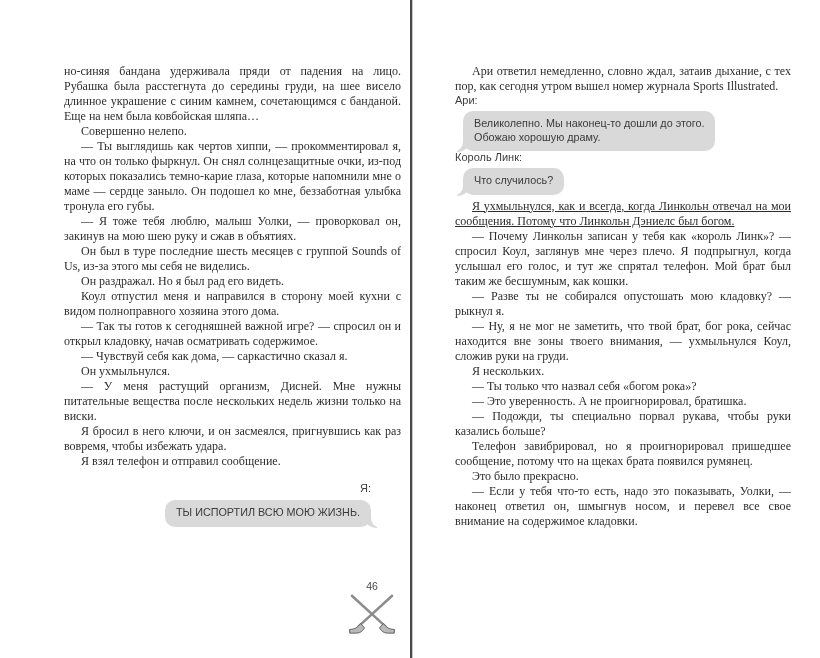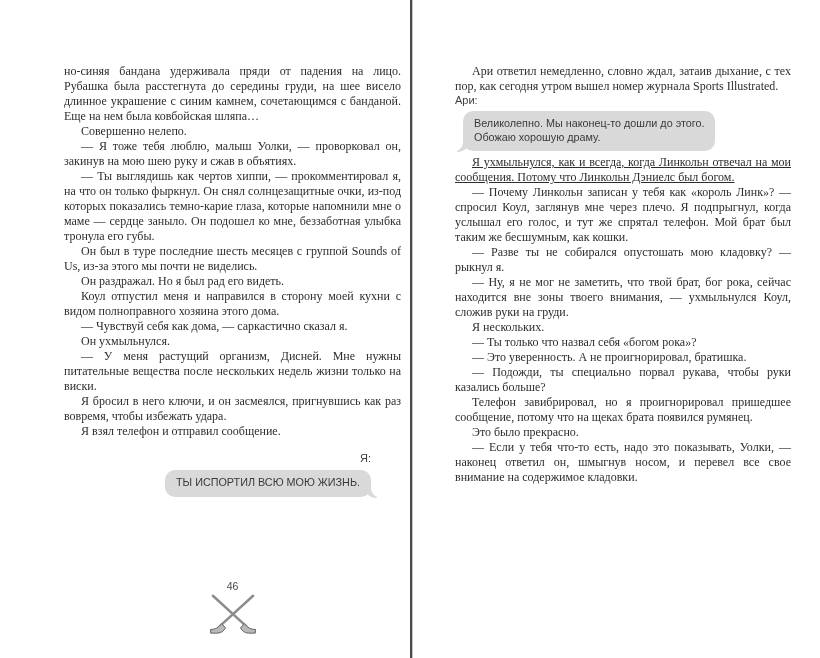--- a/index.html
+++ b/index.html
@@ -26,44 +26,45 @@
   .bubble-sent::before{content:"";position:absolute;right:-6px;bottom:-1px;width:14px;height:15px;
           background:#d9d9d9;border-bottom-left-radius:14px;}
   .bubble-sent::after{content:"";position:absolute;right:-10px;bottom:-1px;width:10px;height:17px;
           background:#ffffff;border-bottom-left-radius:12px;}
   .chat-received{}
   .chat-received .bubble{margin-left:8px;margin-top:4px;}
   .chat-received + .para{margin-top:4px;text-decoration:underline;}
   .chat-sent{margin-top:13px;margin-right:30px;text-align:right;}
   .chat-sent .bubble{margin-top:5px;}
   
-  .page-footer{position:absolute;top:582px;width:337px;display:flex;justify-content:center;}
+  .page-footer{position:absolute;top:582px;width:337px;display:flex;justify-content:flex-end;}
   .footer-left{left:64px;}
   .footer-right{left:455px;width:336px;}
   .hockey-icon{position:relative;width:58px;height:54px;}
   .hockey-icon svg{position:absolute;left:0;bottom:0;}
   .page-num{position:absolute;top:-2px;left:50%;transform:translateX(-50%);
             font-family:"Liberation Sans", sans-serif;font-size:10.5px;color:#4a4a4a;
             background:transparent;padding:0 1px;}
 </style>
 </head>
 <body>
 
 <div class="screen">
 
   <div class="spine"></div>
 
   <section class="page page-left">
     <p class="para cont">но-синяя бандана удерживала пряди от падения на лицо. Рубашка была расстегнута до середины груди, на шее висело длинное украшение с синим камнем, сочетающимся с банданой. Еще на нем была ковбойская шляпа…</p>
     <p class="para">Совершенно нелепо.</p>
+    <p class="para">— Ты выглядишь как чертов хиппи, — прокомментировал я, на что он только фыркнул. Он снял солнцезащитные очки, из-под которых показались темно-карие глаза, которые напомнили мне о маме — сердце заныло. Он подошел ко мне, беззаботная улыбка тронула его губы.</p>
     <p class="para">— Я тоже тебя люблю, малыш Уолки, — проворковал он, закинув на мою шею руку и сжав в объятиях.</p>
-    <p class="para">— Ты выглядишь как чертов хиппи, — прокомментировал я, на что он только фыркнул. Он снял солнцезащитные очки, из-под которых показались темно-карие глаза, которые напомнили мне о маме — сердце заныло. Он подошел ко мне, беззаботная улыбка тронула его губы.</p>
-    <p class="para">Он был в туре последние шесть месяцев с группой Sounds of Us, из-за этого мы почти не виделись.</p>
+    <p class="para">Он был в туре последние шесть месяцев с группой Sounds of Us, из-за этого мы себя не виделись.</p>
     <p class="para">Он раздражал. Но я был рад его видеть.</p>
     <p class="para">Коул отпустил меня и направился в сторону моей кухни с видом полноправного хозяина этого дома.</p>
+    <p class="para">— Так ты готов к сегодняшней важной игре? — спросил он и открыл кладовку, начав осматривать содержимое.</p>
     <p class="para">— Чувствуй себя как дома, — саркастично сказал я.</p>
     <p class="para">Он ухмыльнулся.</p>
     <p class="para">— У меня растущий организм, Дисней. Мне нужны питательные вещества после нескольких недель жизни только на виски.</p>
     <p class="para">Я бросил в него ключи, и он засмеялся, пригнувшись как раз вовремя, чтобы избежать удара.</p>
     <p class="para">Я взял телефон и отправил сообщение.</p>
 
     <div class="chat chat-sent">
       <div class="chat-label">Я:</div>
       <div class="bubble bubble-sent">ТЫ ИСПОРТИЛ ВСЮ МОЮ ЖИЗНЬ.</div>
     </div>
@@ -71,20 +72,24 @@
 
   <section class="page page-right">
     <p class="para">Ари ответил немедленно, словно ждал, затаив дыхание, с тех пор, как сегодня утром вышел номер журнала Sports Illustrated.</p>
 
     <div class="chat chat-received">
       <div class="chat-label">Ари:</div>
       <div class="bubble bubble-received">Великолепно. Мы наконец-то дошли до этого.
 Обожаю хорошую драму.</div>
     </div>
 
+    <div class="chat chat-received">
+      <div class="chat-label">Король Линк:</div>
+      <div class="bubble bubble-received">Что случилось?</div>
+    </div>
 
     <p class="para">Я ухмыльнулся, как и всегда, когда Линкольн отвечал на мои сообщения. Потому что Линкольн Дэниелс был богом.</p>
     <p class="para">— Почему Линкольн записан у тебя как «король Линк»? — спросил Коул, заглянув мне через плечо. Я подпрыгнул, когда услышал его голос, и тут же спрятал телефон. Мой брат был таким же бесшумным, как кошки.</p>
     <p class="para">— Разве ты не собирался опустошать мою кладовку? — рыкнул я.</p>
     <p class="para">— Ну, я не мог не заметить, что твой брат, бог рока, сейчас находится вне зоны твоего внимания, — ухмыльнулся Коул, сложив руки на груди.</p>
     <p class="para">Я нескольких.</p>
     <p class="para">— Ты только что назвал себя «богом рока»?</p>
     <p class="para">— Это уверенность. А не проигнорировал, братишка.</p>
     <p class="para">— Подожди, ты специально порвал рукава, чтобы руки казались больше?</p>
     <p class="para">Телефон завибрировал, но я проигнорировал пришедшее сообщение, потому что на щеках брата появился румянец.</p>

